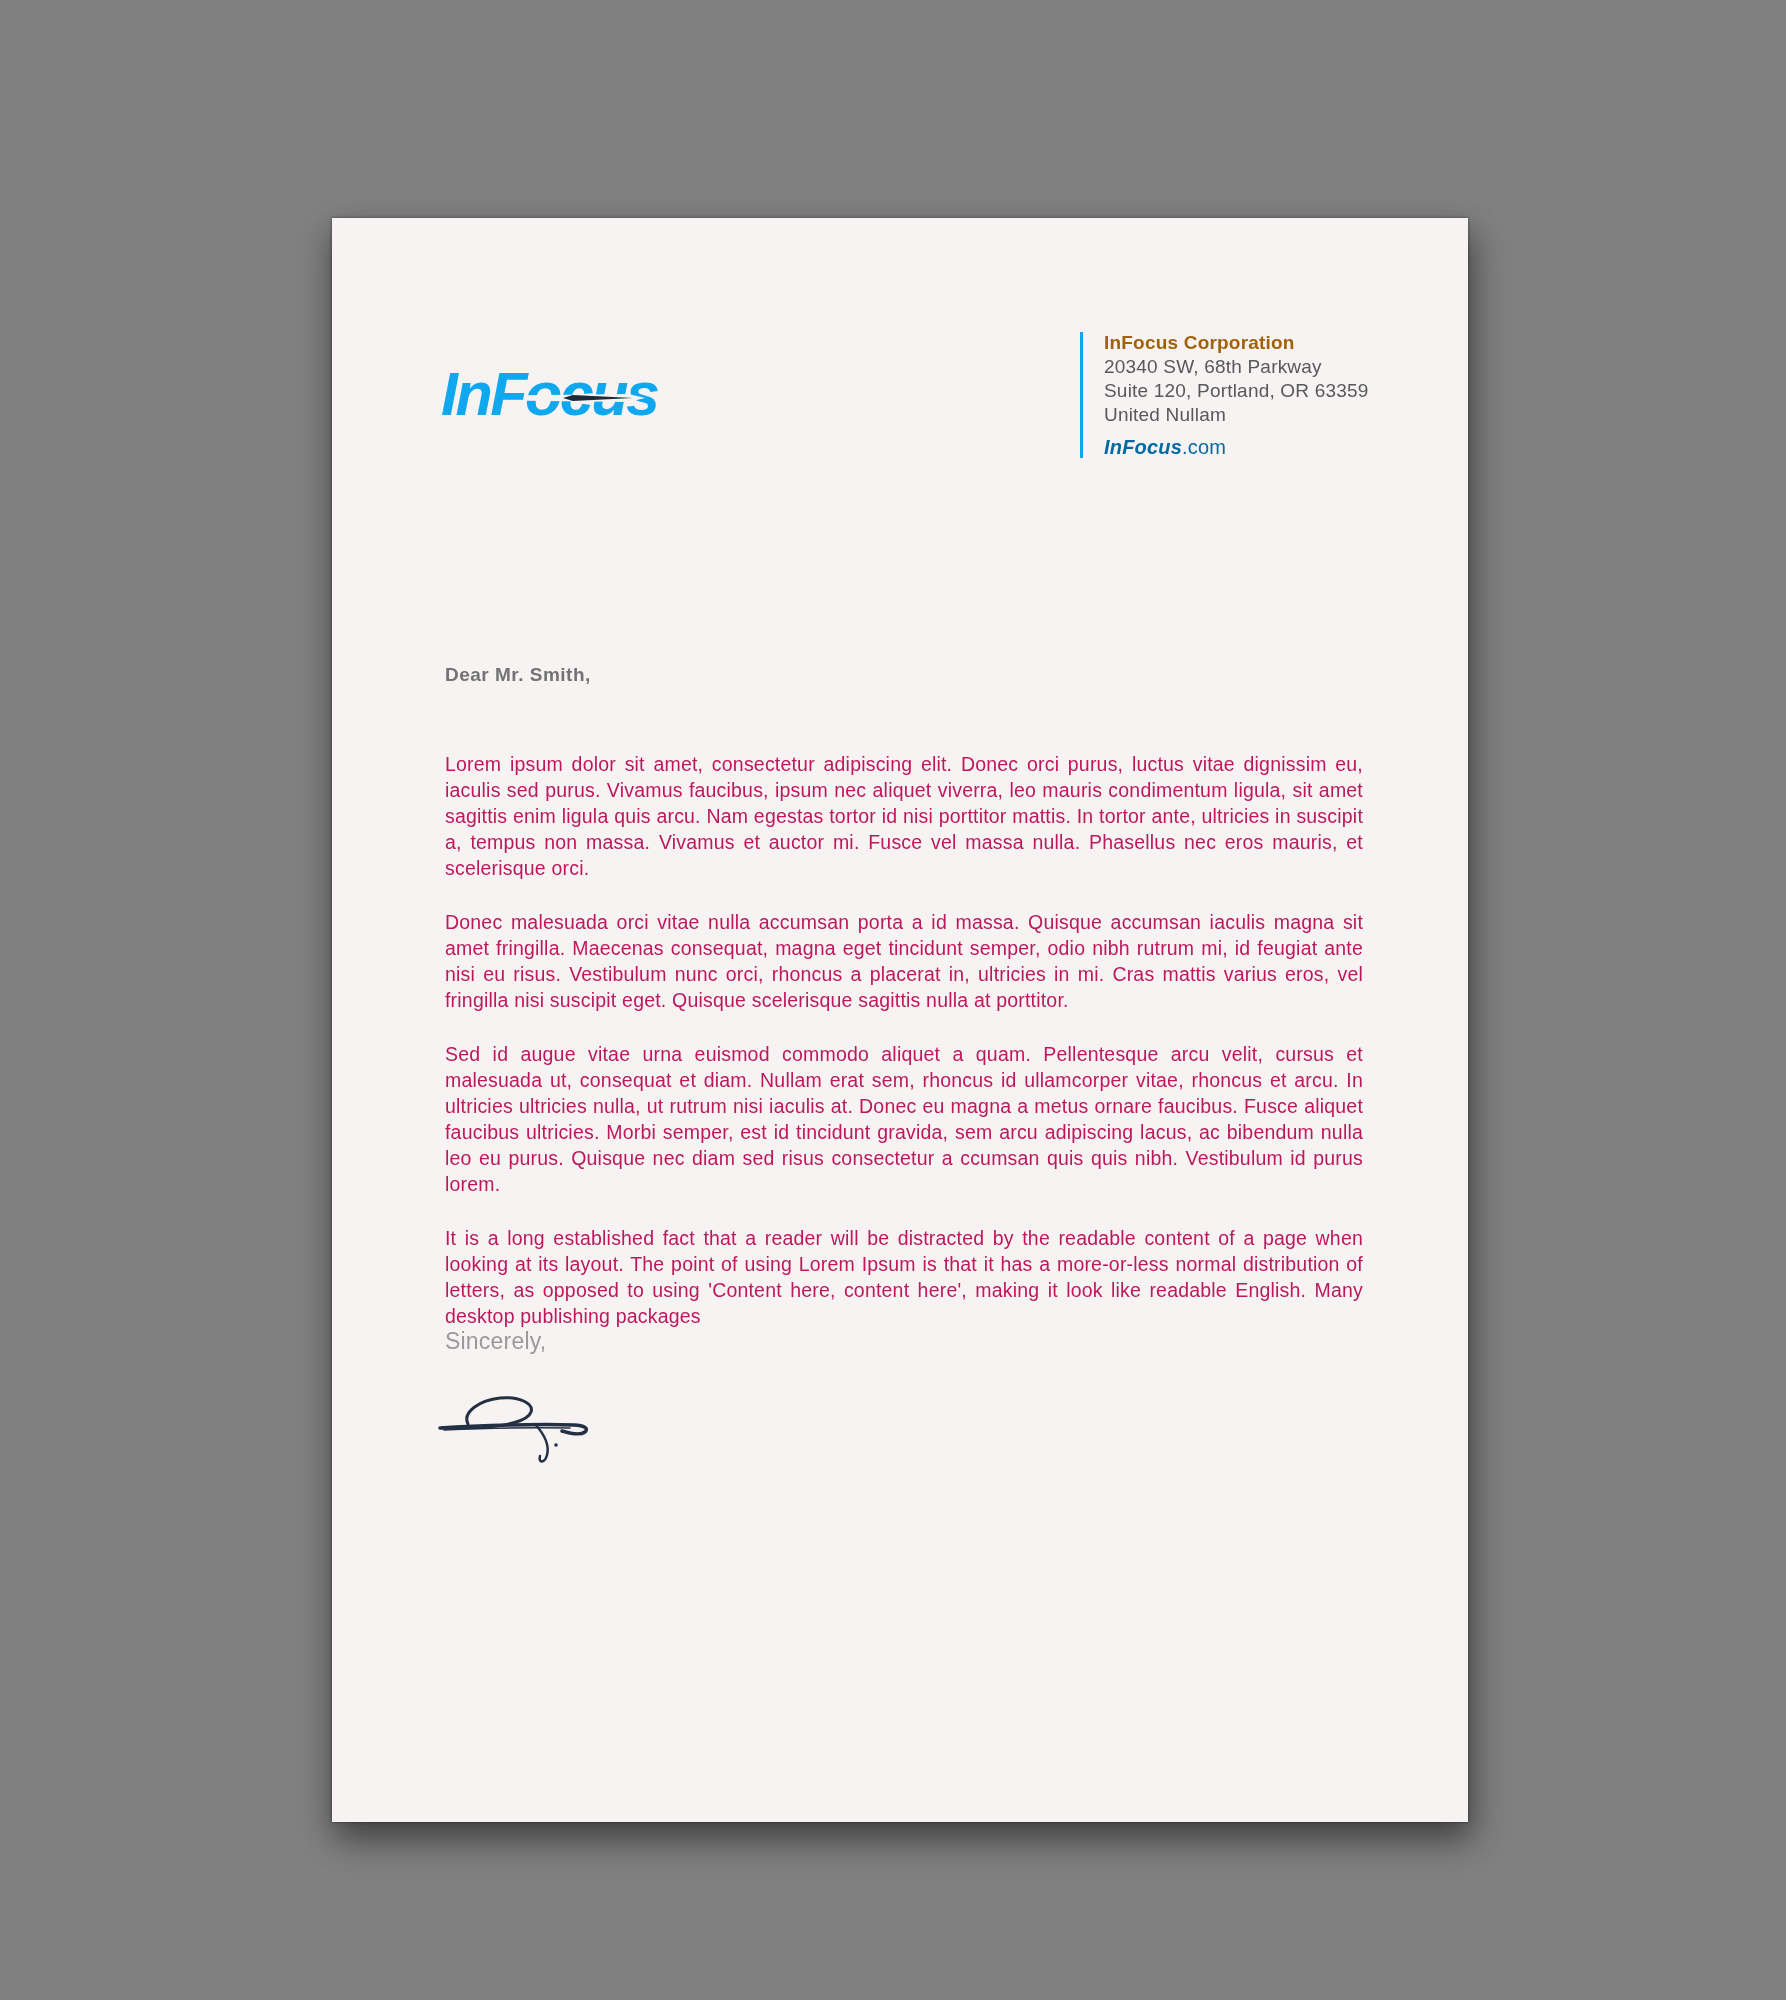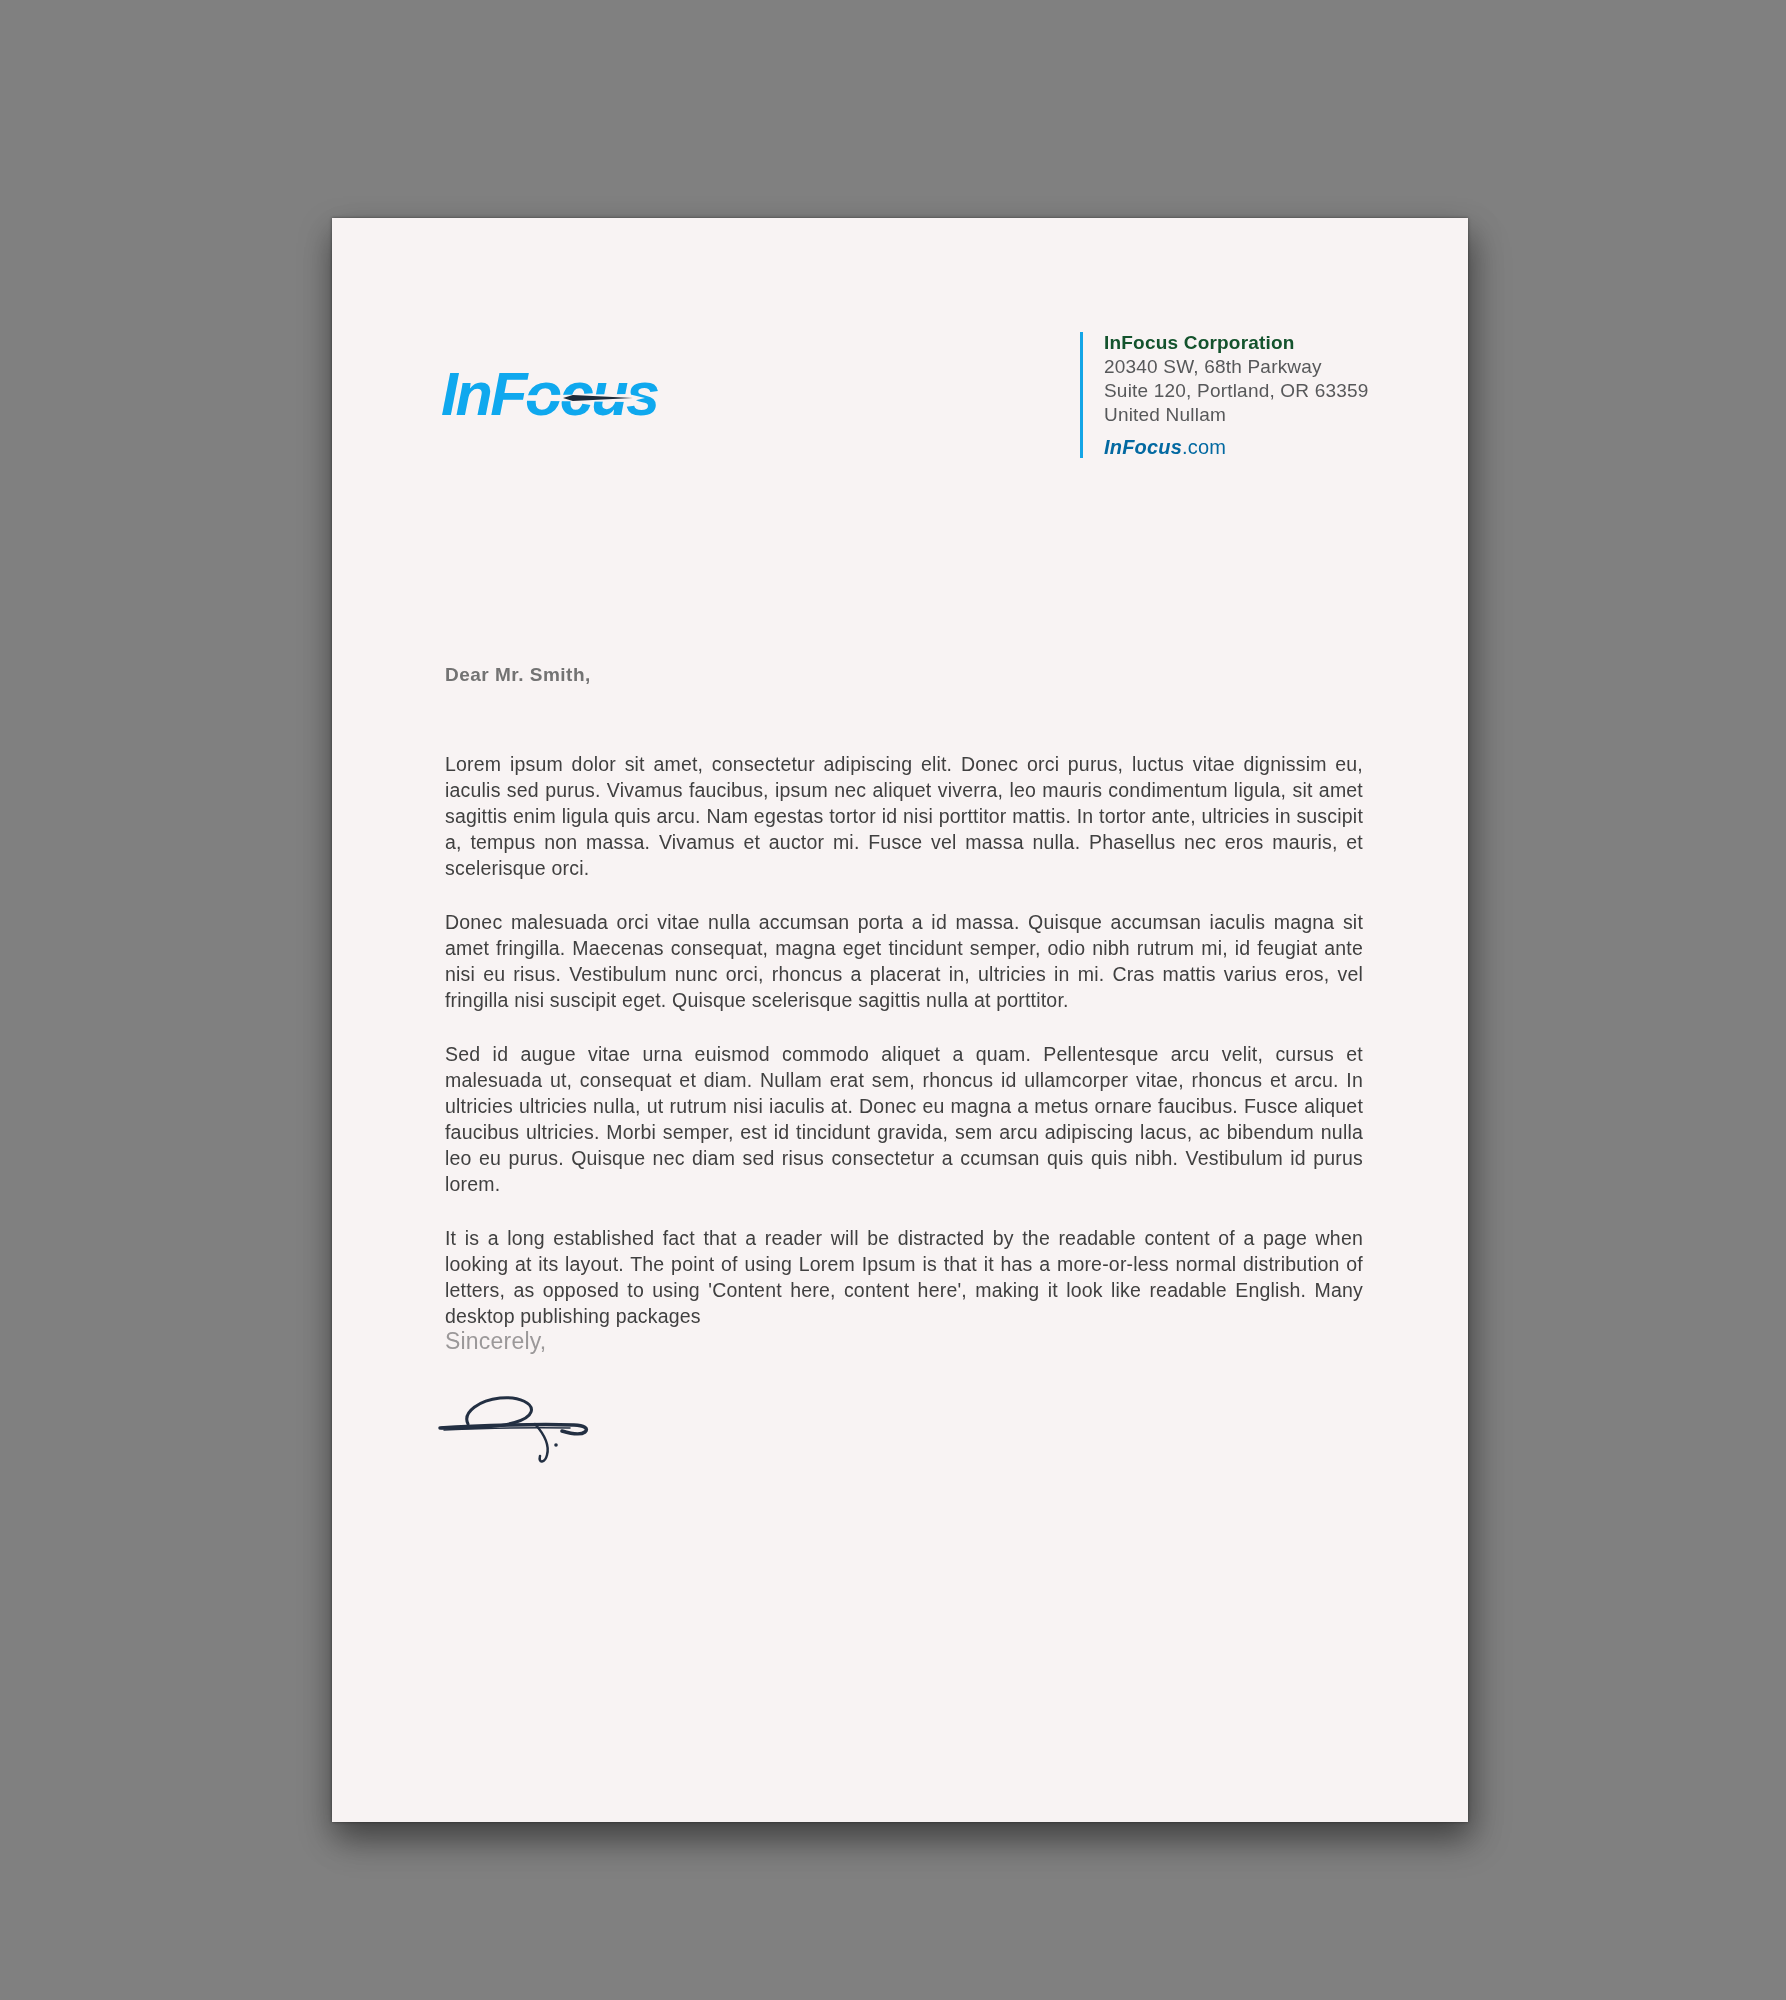--- a/index.html
+++ b/index.html
@@ -49,38 +49,38 @@
     background:#14a5e6;
   }
   .address{
     position:absolute;left:772px;top:113px;
     width:330px;
     font-size:19px;line-height:24px;
     color:#57585a;
     letter-spacing:0.2px;
   }
   .addr-company{
-    color:#14532d;font-weight:bold;
+    color:#a16207;font-weight:bold;
   }
   .addr-web{margin-top:8px;color:#0369a1;font-size:20px;}
   .web-brand{font-weight:bold;font-style:italic;}
   .web-suffix{font-weight:normal;}
   
   .salutation{
     position:absolute;left:113px;top:446px;
     font-size:19px;font-weight:bold;
     letter-spacing:0.5px;
     color:#737373;
   }
   .body-copy{
     position:absolute;left:113px;top:533px;
     width:918px;
     font-size:19.5px;line-height:26px;
     letter-spacing:0.2px;
-    color:#404040;
+    color:#be185d;
     text-align:justify;
   }
   .body-copy p{margin:0 0 28px 0;}
   .closing{
     position:absolute;left:113px;top:1110px;
     font-size:23px;color:#9b9899;letter-spacing:0.2px;
   }
   .signature{
     position:absolute;left:100px;top:1160px;
     width:180px;height:95px;

